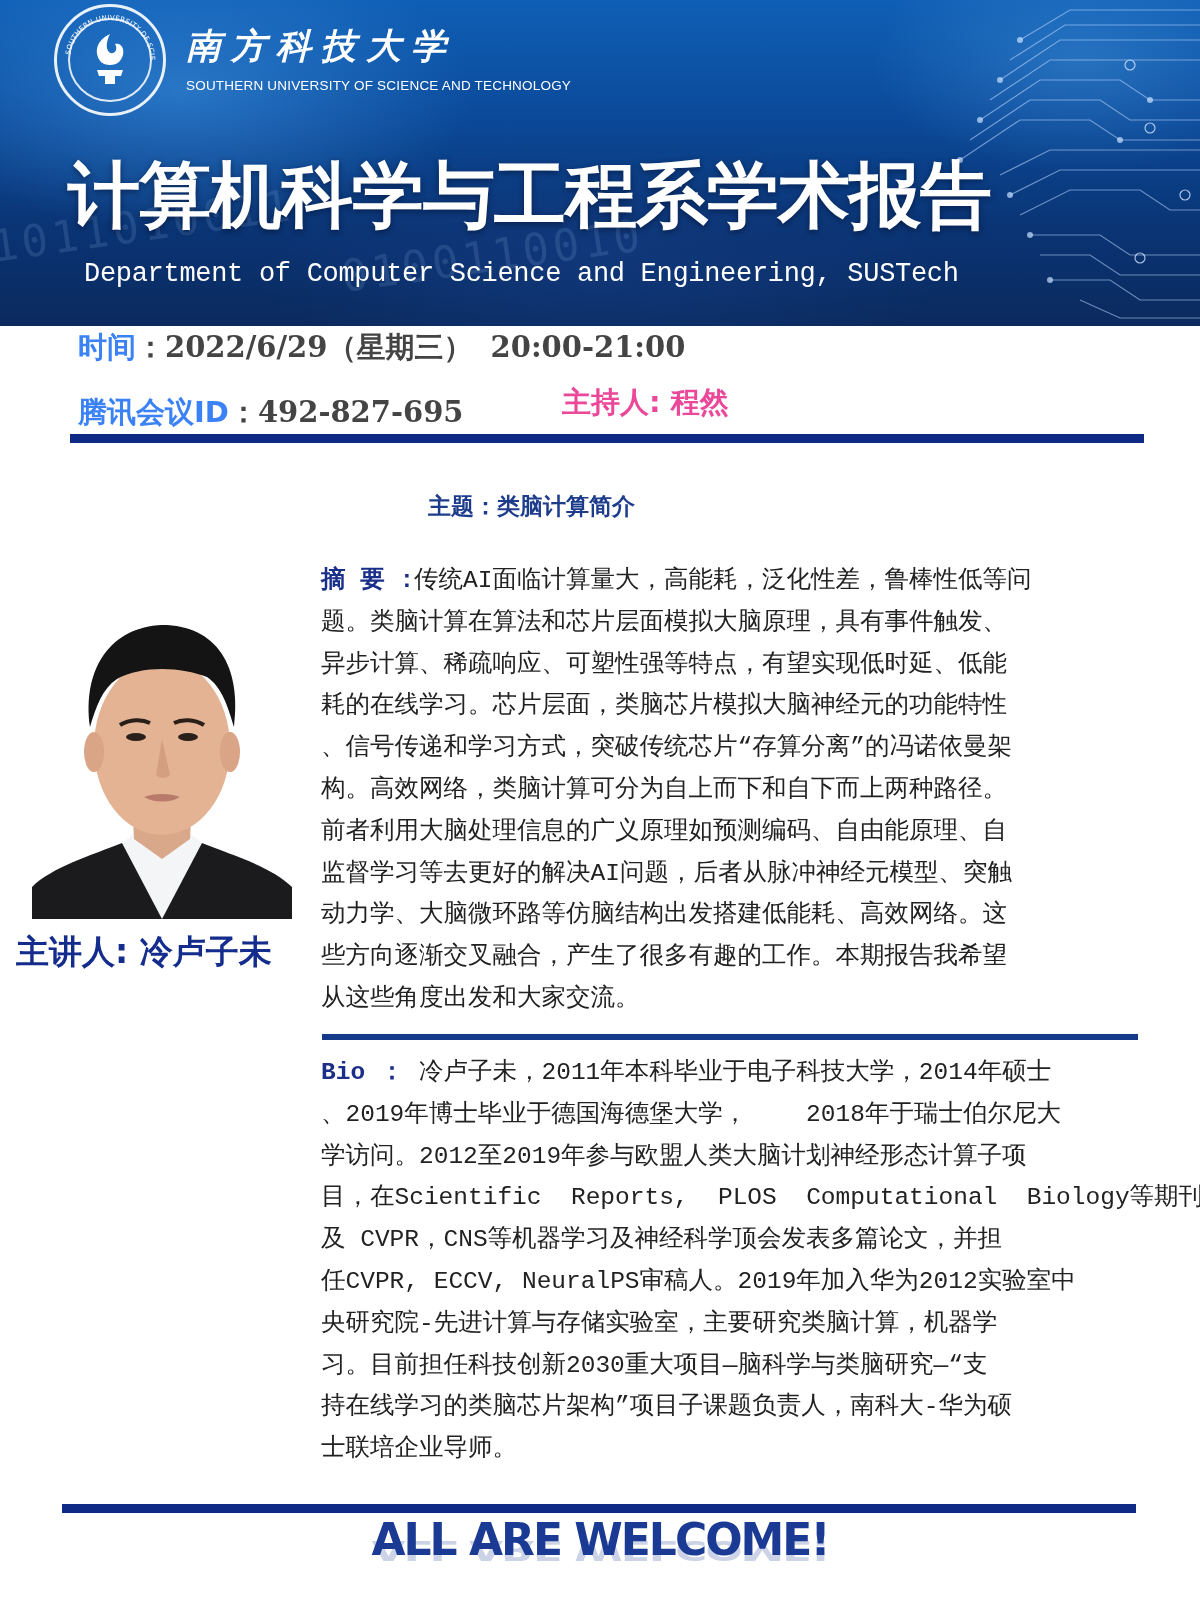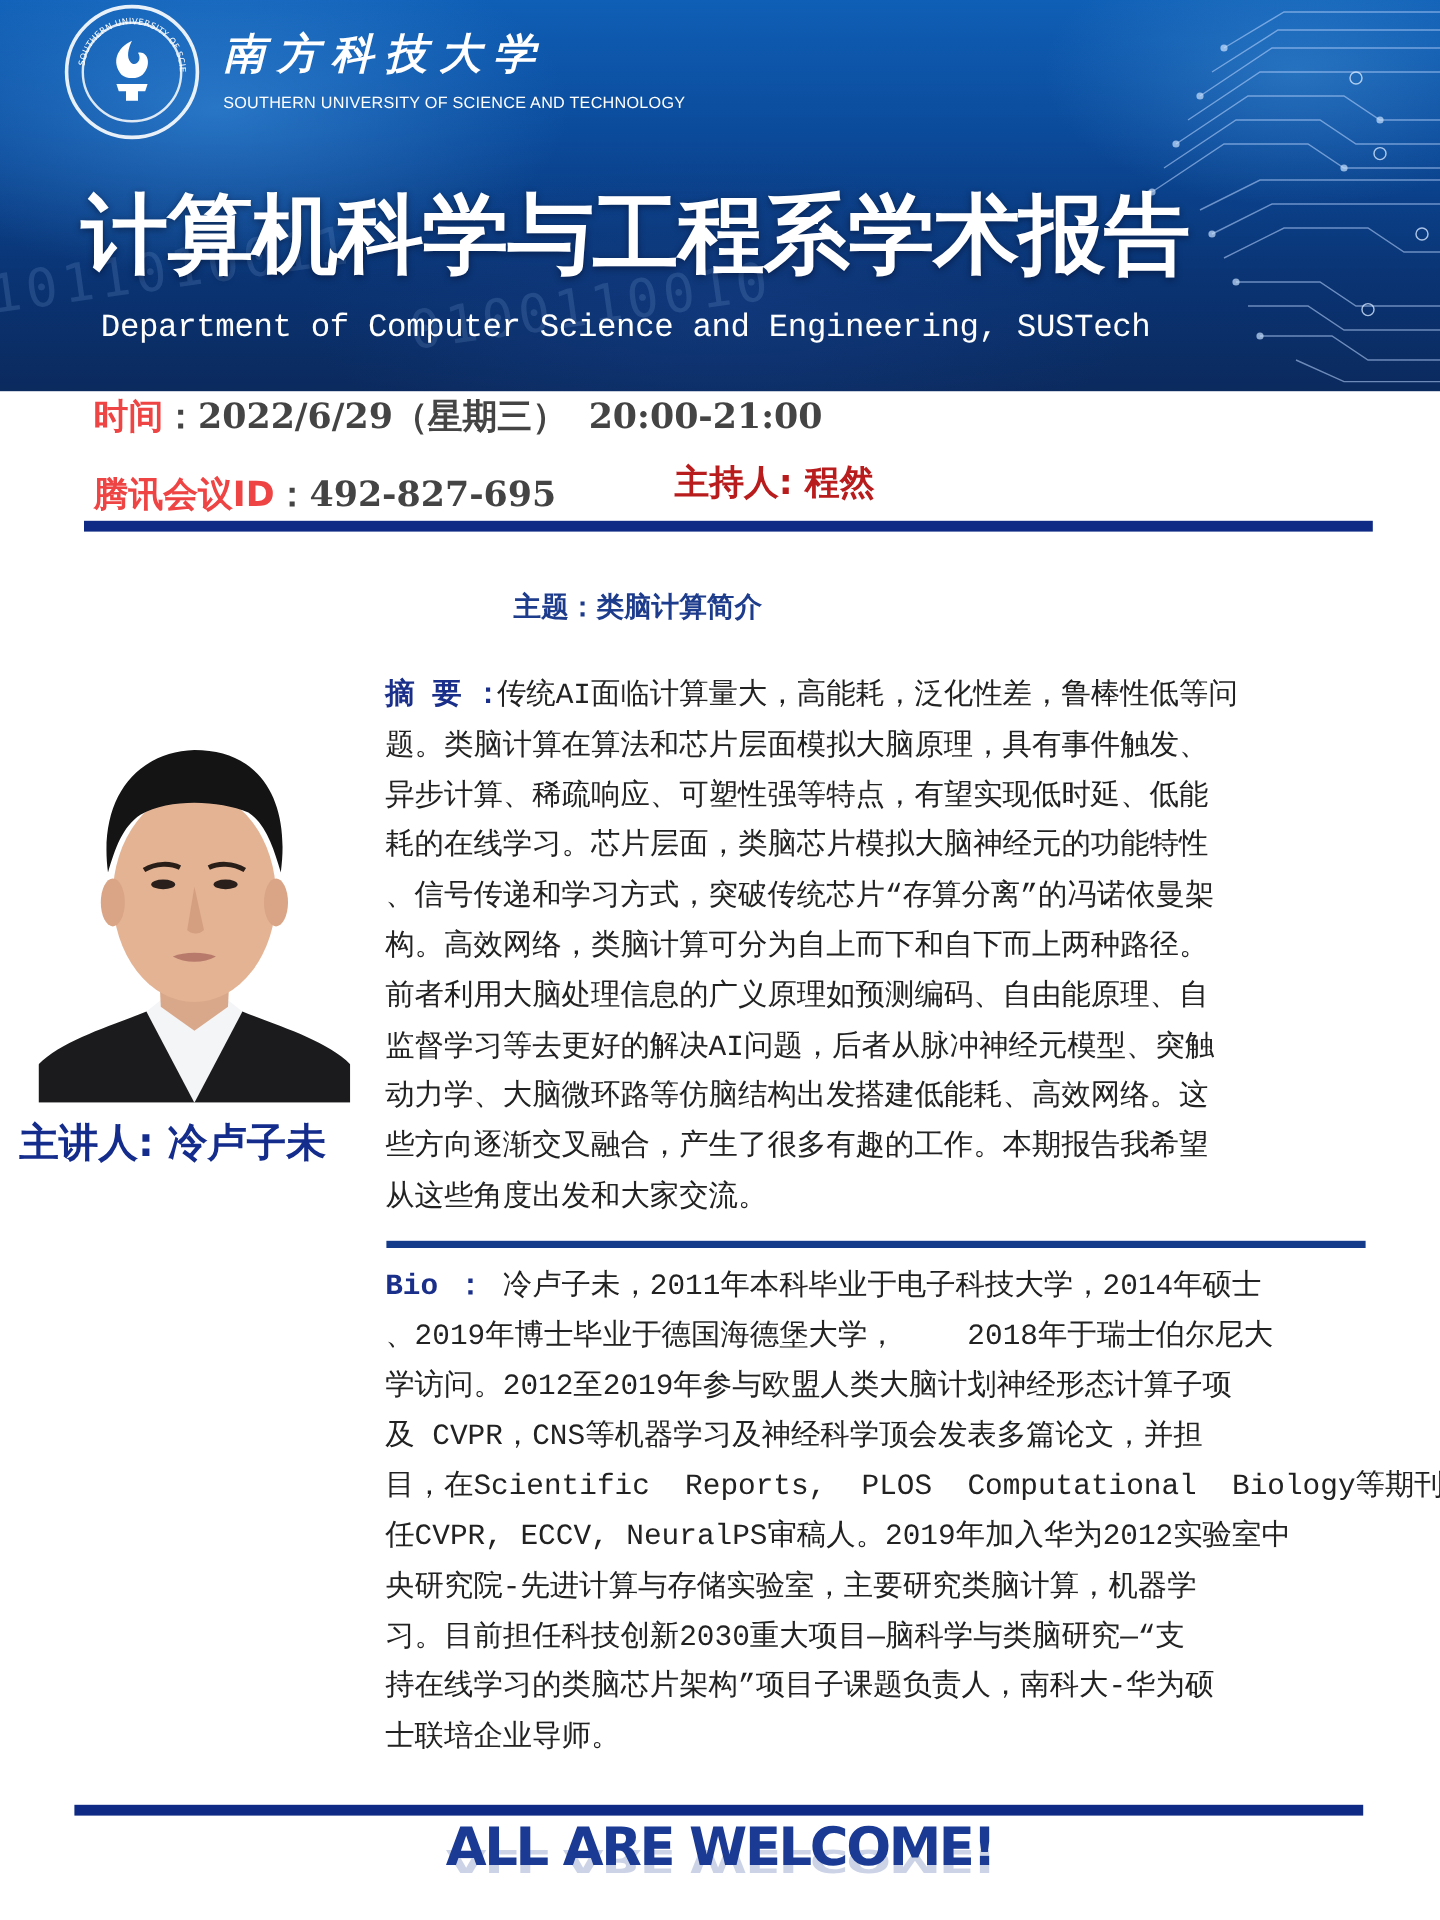--- a/index.html
+++ b/index.html
@@ -43,25 +43,25 @@
     font-size: 72px; font-weight: bold; line-height: 90px; letter-spacing: -1px;
     text-shadow: 0 2px 6px rgba(0,0,20,0.45);
   }
   .dept-en {
     position: absolute; left: 84px; top: 256px; color: #ffffff; font-family: Liberation Mono, monospace;
     font-size: 27px; line-height: 36px; letter-spacing: -0.3px;
   }
 
   
   .info-row { position: absolute; left: 78px; font-size: 29px; font-weight: bold; line-height: 40px; white-space: nowrap; }
-  .info-row .lbl { color: #ef4444; font-family: "DejaVu Sans", sans-serif; }
+  .info-row .lbl { color: #3b82f6; font-family: "DejaVu Sans", sans-serif; }
   .info-row .val { color: #444; font-family: "DejaVu Serif", serif; }
   .row-time { top: 327px; }
   .row-meeting { top: 392px; }
-  .host { position: absolute; left: 562px; top: 382px; font-size: 29px; font-weight: bold; color: #b91c1c;
+  .host { position: absolute; left: 562px; top: 382px; font-size: 29px; font-weight: bold; color: #ec4899;
           font-family: "DejaVu Sans", sans-serif; line-height: 40px; }
 
   .rule { position: absolute; background: #0e2a84; }
   .rule-top { left: 70px; top: 434px; width: 1074px; height: 9px; }
   .rule-mid { left: 322px; top: 1034px; width: 816px; height: 6px; background: #143a8a; }
   .rule-bottom { left: 62px; top: 1504px; width: 1074px; height: 9px; }
 
   .topic { position: absolute; left: 428px; top: 484px; font-size: 23px; color: #1e3c8c; line-height: 44px;
            font-family: "DejaVu Serif", serif; }
 
@@ -229,22 +229,22 @@
   <span class="line">些方向逐渐交叉融合，产生了很多有趣的工作。本期报告我希望</span>
   <span class="line">从这些角度出发和大家交流。</span>
 </section>
 
 <div class="rule rule-mid"></div>
 
 <section class="para bio">
   <span class="line"><span class="tag">Bio ：</span><span style="white-space:pre;margin-top:28px;"> 冷卢子未，2011年本科毕业于电子科技大学，2014年硕士</span></span>
   <span class="line" style="white-space:pre;">、2019年博士毕业于德国海德堡大学，    2018年于瑞士伯尔尼大</span>
   <span class="line">学访问。2012至2019年参与欧盟人类大脑计划神经形态计算子项</span>
+  <span class="line" style="white-space:pre;">目，在Scientific  Reports,  PLOS  Computational  Biology等期刊</span>
   <span class="line">及 CVPR，CNS等机器学习及神经科学顶会发表多篇论文，并担</span>
-  <span class="line" style="white-space:pre;">目，在Scientific  Reports,  PLOS  Computational  Biology等期刊</span>
   <span class="line">任CVPR, ECCV, NeuralPS审稿人。2019年加入华为2012实验室中</span>
   <span class="line">央研究院-先进计算与存储实验室，主要研究类脑计算，机器学</span>
   <span class="line">习。目前担任科技创新2030重大项目—脑科学与类脑研究—“支</span>
   <span class="line">持在线学习的类脑芯片架构”项目子课题负责人，南科大-华为硕</span>
   <span class="line">士联培企业导师。</span>
 </section>
 
 <div class="rule rule-bottom"></div>
 
 <div class="welcome">ALL ARE WELCOME!</div>

